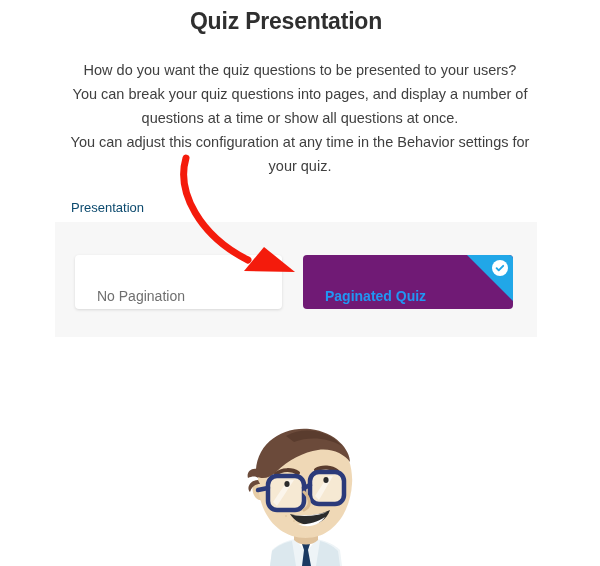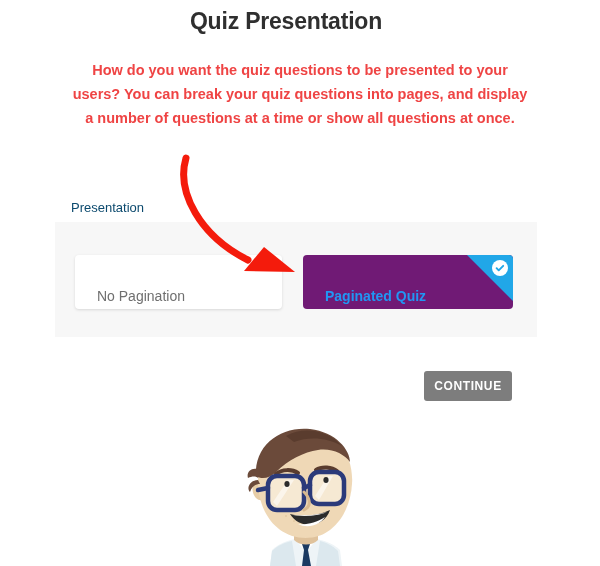--- a/index.html
+++ b/index.html
@@ -39,22 +39,22 @@
 
   
   .description {
     position: absolute;
     top: 58px;
     left: 70px;
     width: 460px;
     text-align: center;
     font-size: 14.5px;
     line-height: 24px;
-    color: #ef4444;
-    font-weight: 700;
+    color: #404040;
+    font-weight: 400;
   }
   .description .para {
     margin: 0;
   }
 
   
   .field-label {
     position: absolute;
     top: 200px;
     left: 71px;
@@ -179,20 +179,21 @@
 </style>
 </head>
 <body>
 
 <div id="page">
 
   <div class="page-title">Quiz Presentation</div>
 
   <div class="description">
     <p class="para">How do you want the quiz questions to be presented to your users? You can break your quiz questions into pages, and display a number of questions at a time or show all questions at once.</p>
+    <p class="para">You can adjust this configuration at any time in the Behavior settings for your quiz.</p>
   </div>
 
   <div class="field-label">Presentation</div>
 
   <div class="options-panel">
 
     <div class="option-card unselected">
       <span class="opt-label">No Pagination</span>
     </div>
 
@@ -203,21 +204,20 @@
         <span class="check-circle">
           <svg width="12" height="12" viewBox="0 0 12 12" aria-hidden="true">
             <path d="M2.6 6.2 L4.7 8.3 L9.2 3.8" fill="none" stroke="#21a7e8" stroke-width="1.9" stroke-linecap="round" stroke-linejoin="round"></path>
           </svg>
         </span>
       </span>
     </div>
 
   </div>
 
-  <button class="continue-button">CONTINUE</button>
 
   <svg class="annotation-arrow" viewBox="0 0 150 140" aria-hidden="true">
     <path d="M26 8 C 16 42, 40 86, 88 110" fill="none" stroke="#f41b0c" stroke-width="7" stroke-linecap="round"></path>
     <path d="M135 122 L 84 121 L 104 97 Z" fill="#f41b0c"></path>
   </svg>
 
   <svg class="mascot" viewBox="0 0 146 148" aria-hidden="true">
     <defs>
       <clipPath id="headClip">
         <path d="M26 62 C26 28, 52 10, 76 12 C104 14, 122 36, 120 66

